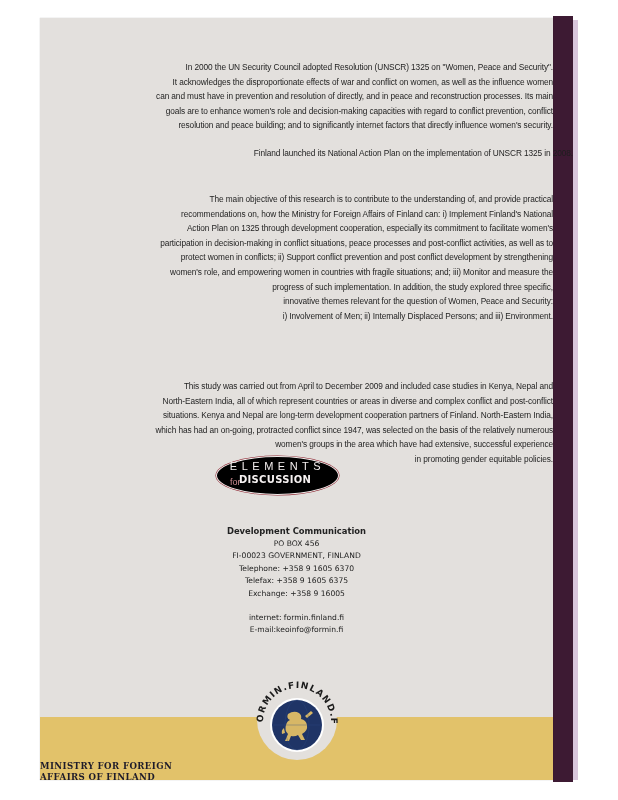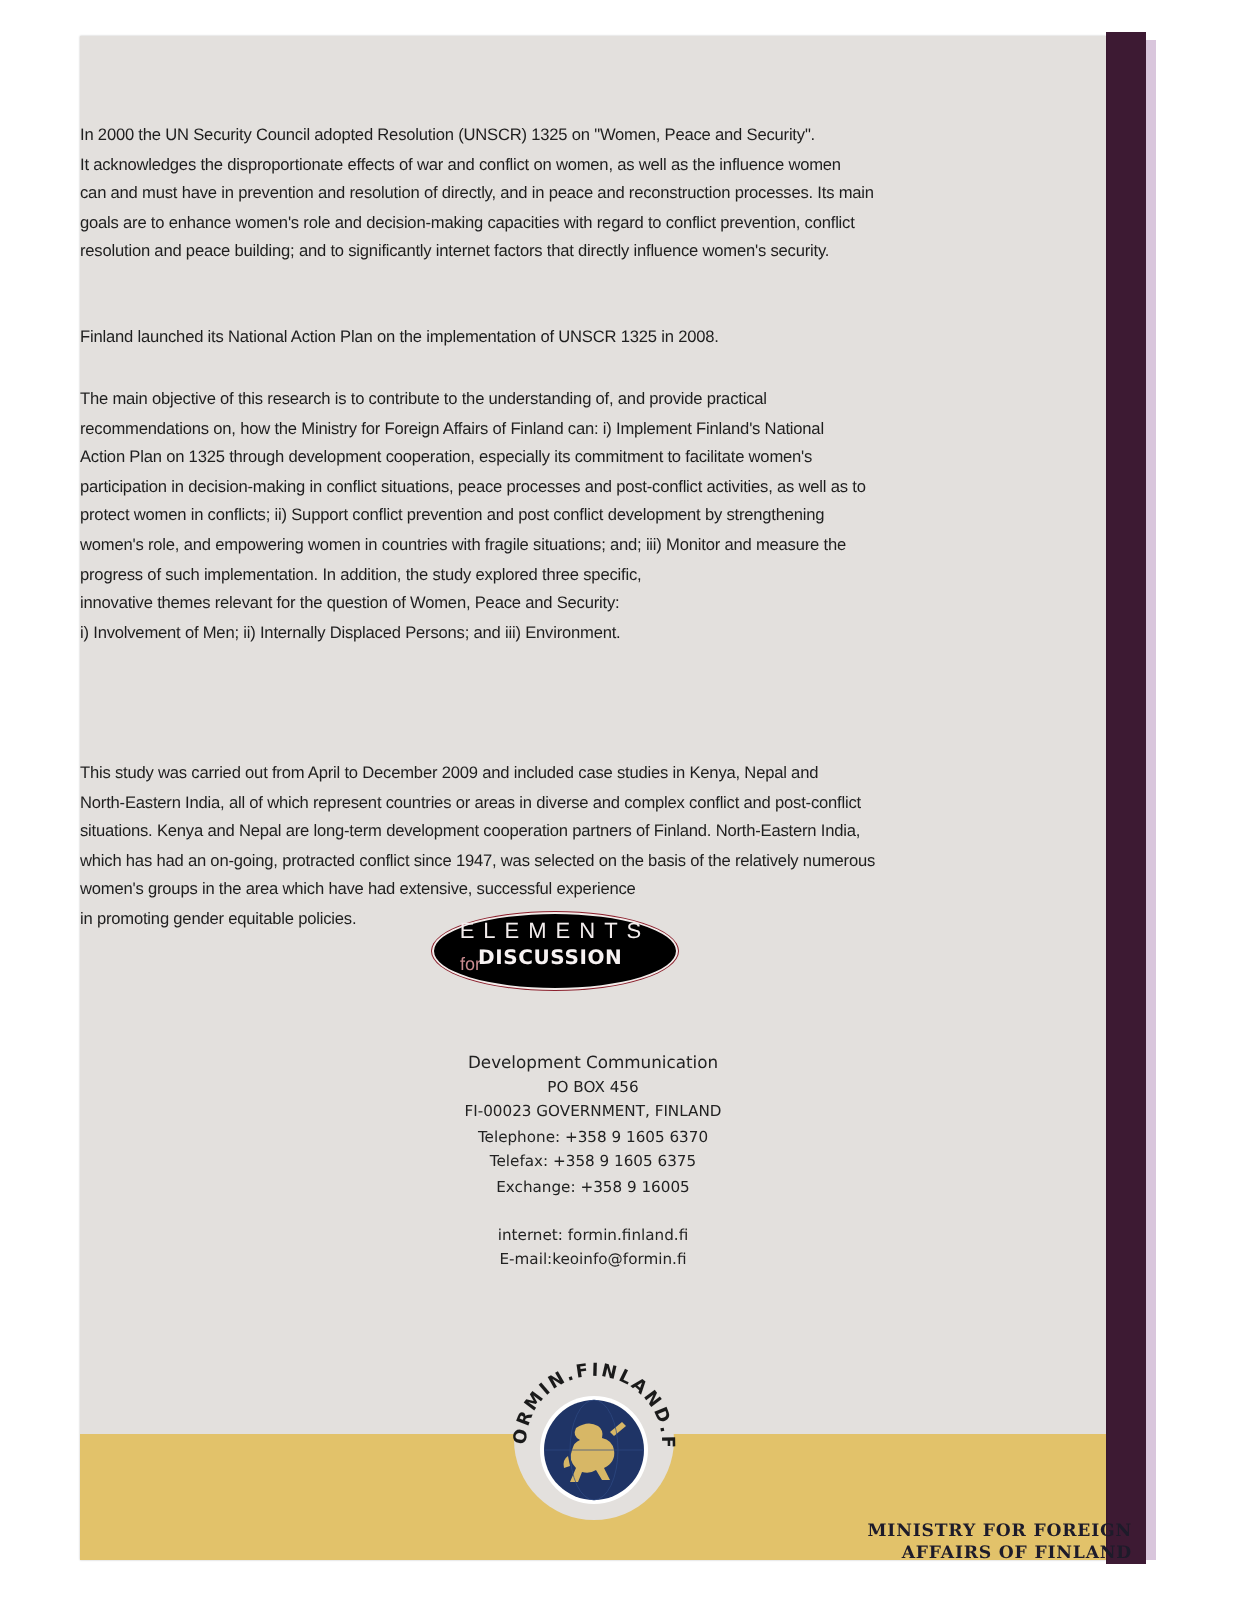--- a/index.html
+++ b/index.html
@@ -6,46 +6,46 @@
   body { width:618px; height:800px; background:#ffffff; position:relative; overflow:hidden;
          font-family:"DejaVu Sans", sans-serif; }
   .page { position:absolute; left:40px; top:18px; width:513px; height:762px;
           background:#e3e0dd; box-shadow: 0 0 1px rgba(0,0,0,0.25); }
   .spine { position:absolute; left:553px; top:16px; width:20px; height:766px;
            background:#3d1a33; }
   .spine-edge { position:absolute; left:573px; top:20px; width:5px; height:760px;
            background:#d9c6dc; }
   .band { position:absolute; left:0; top:699px; width:513px; height:63px;
           background:#e2c26a; }
-  .body-text { position:absolute; left:0; width:513px; text-align:left;
+  .body-text { position:absolute; left:0; width:513px; text-align:right;
                font-family:"Liberation Sans", sans-serif; font-size:8.3px;
                line-height:14.6px; color:#1e1e1e; letter-spacing:-0.1px; }
   .p1 { top:42px; }
-  .p2 { top:143px; }
+  .p2 { top:128px;margin-left:20px; }
   .p3 { top:174px; }
   .p4 { top:317px;margin-top:44px; }
   .p4 .l, .p1 .l, .p2 .l, .p3 .l { display:block; white-space:nowrap; }
   .logo { position:absolute; left:176px; top:438px; width:121px; height:37px;
           border-radius:50%; background:#000000; border:1.5px solid #f2ecea;
           box-shadow:0 0 0 0.5px #8b1f2c; }
   .logo-top { position:absolute; left:0; top:3px; width:121px; text-align:center;
               font-family:"Liberation Sans", sans-serif; font-size:11px; color:#f3eded;
               letter-spacing:4.5px; font-weight:normal; }
   .logo-for { position:absolute; left:13px; top:20px; font-family:"Liberation Sans", sans-serif;
               font-size:9px; color:#c98a8f; }
   .logo-bottom { position:absolute; left:22px; top:17px; font-family:"DejaVu Sans", sans-serif;
                  font-size:10px; font-weight:bold; color:#f7f2f2; letter-spacing:0.3px; }
   .contact { position:absolute; left:0; top:506px; width:513px; text-align:center;
              font-family:"DejaVu Sans", sans-serif; font-size:7.6px; line-height:12.4px; color:#222; }
-  .contact .title { font-weight:normal; font-size:8.4px; line-height:14px; }
+  .contact .title { font-weight:bold; font-size:8.4px; line-height:14px; }
   .contact .gap { height:12px; }
   .seal { position:absolute; left:210px; top:652px; width:94px; height:94px; }
-  .ministry { position:absolute; left:0; top:743px; width:513px; text-align:right;
+  .ministry { position:absolute; left:0; top:743px; width:513px; text-align:left;
               font-family:"DejaVu Serif", serif; font-weight:bold; font-size:8.6px;
-              line-height:10.5px; color:#1d1b2a; letter-spacing:0.4px;padding-left:13px; }
+              line-height:10.5px; color:#1d1b2a; letter-spacing:0.4px; }
 </style>
 </head>
 <body>
 
 <div class="spine"></div>
 <div class="spine-edge"></div>
 
 <div class="page">
 
   <div class="body-text p1">

